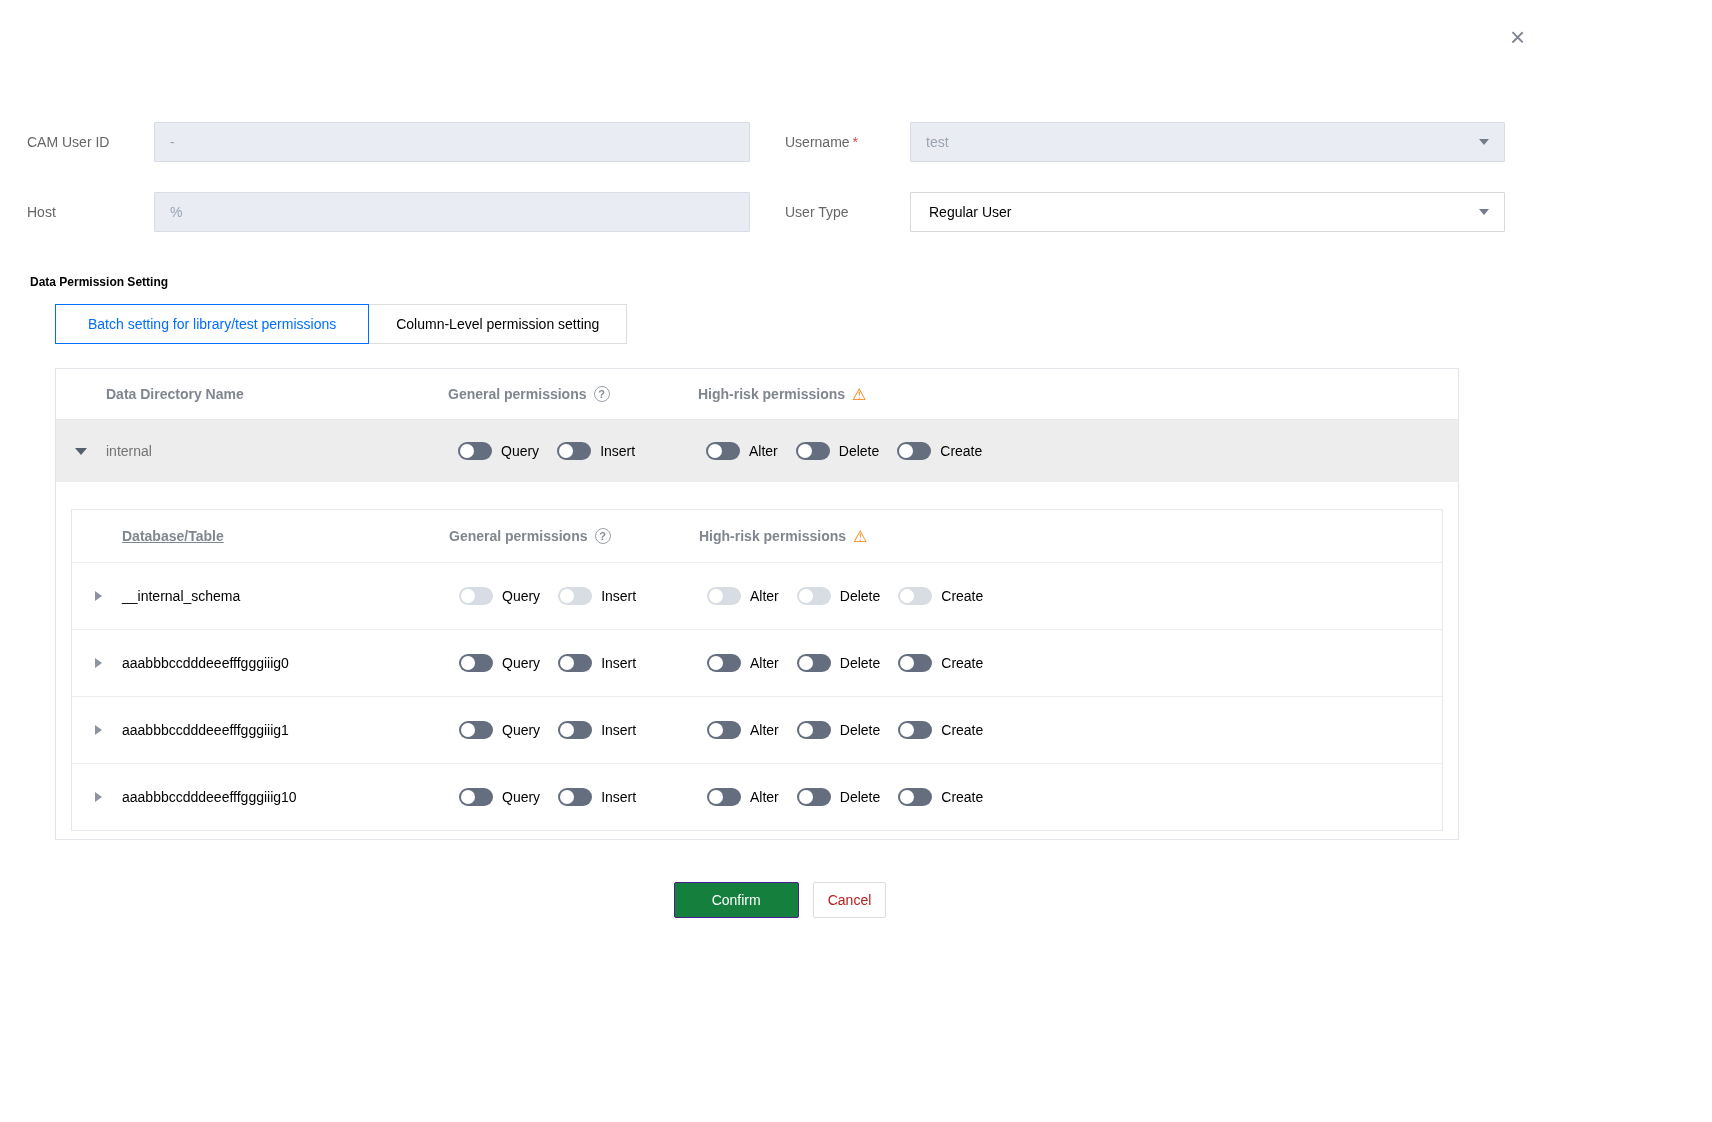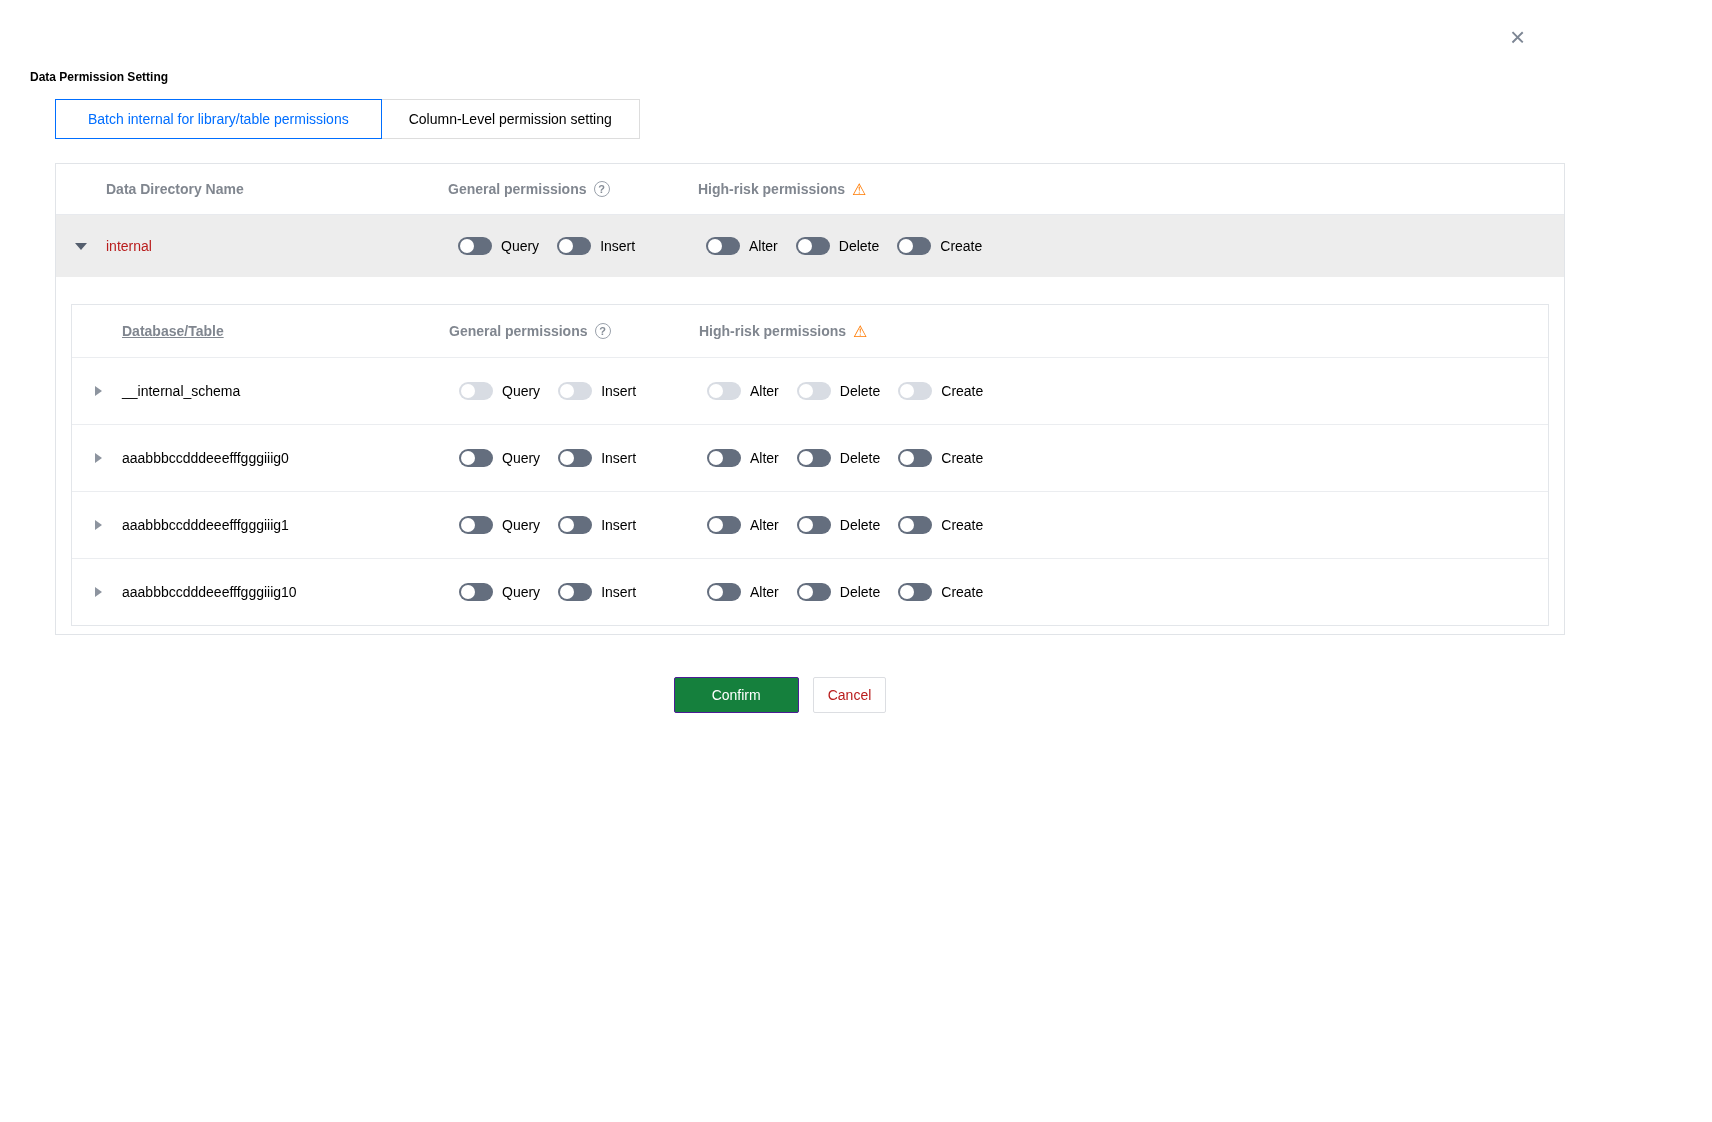--- a/index.html
+++ b/index.html
@@ -76,21 +76,21 @@
     height: 40px; background: #fff; font-size: 14px;
     border: 1px solid #ddd; color: #000; cursor: pointer;
     font-family: "Liberation Sans", sans-serif;
     display: inline-flex; align-items: center;
   }
   .subtab.first { padding: 0 32px; }
   .subtab.second { padding: 0 27px; margin-left: -1px; }
   .subtab.active { border-color: #006eff; color: #006eff; position: relative; z-index: 1; }
 
   
-  .ptable { margin-top: 24px; border: 1px solid #e1e4e8; width: 1510px; }
+  .ptable { margin-top: 24px; border: 1px solid #e1e4e8; width: 1404px; }
   .row { display: grid; grid-template-columns: 392px 250px 1fr; align-items: center; }
   .thead-row { height: 51px; border-bottom: 1px solid #e8eaee; }
   .th { color: #80868f; font-weight: bold; font-size: 14px; display: flex; align-items: center; }
   .th.namecol { padding-left: 50px; }
 
   .qicon {
     display: inline-flex; align-items: center; justify-content: center;
     width: 16px; height: 16px; border-radius: 50%;
     border: 1px solid #9aa1ab; color: #858c96; font-size: 11px; font-weight: bold;
     margin-left: 7px;
@@ -102,21 +102,21 @@
   .tri-down {
     width: 0; height: 0; margin-left: 19px;
     border-left: 6px solid transparent; border-right: 6px solid transparent;
     border-top: 7px solid #555f6e; cursor: pointer;
   }
   .tri-right {
     width: 0; height: 0; margin-left: 23px;
     border-top: 5px solid transparent; border-bottom: 5px solid transparent;
     border-left: 7px solid #8d949f; cursor: pointer;
   }
-  .dir-name { margin-left: 19px; color: #b91c1c; }
+  .dir-name { margin-left: 19px; color: #737373; }
   .row-name { margin-left: 20px; color: #000; }
 
   .togglecell { display: flex; align-items: center; }
   .togglecell.general { padding-left: 10px; }
   .togglecell.risk { padding-left: 8px; }
   .pair { display: inline-flex; align-items: center; text-align: center; }
   .pair + .pair { margin-left: 18px; }
   .switch {
     width: 34px; height: 18px; border-radius: 10px; background: #646e7e;
     position: relative; display: inline-block; cursor: pointer; flex: none;
@@ -146,28 +146,49 @@
   .btn.cancel { background: #fff; color: #b91c1c; border: 1px solid #dcdee2; padding: 0 14px; margin-left: 14px; }
   .spacer-bottom { height: 118px; }
 </style>
 </head>
 <body>
 
 <div class="page">
 
   <div class="close-btn">×</div>
 
+  <div class="form">
+    <div class="form-label">CAM User ID</div>
+    <input class="field" disabled="" value="-" style="">
+    <div></div>
+    <div class="form-label">
+      <span>Username</span><span class="req">*</span>
+    </div>
+    <div class="field select">
+      <span>test</span>
+      <span class="caret"></span>
+    </div>
+
+    <div class="form-label">Host</div>
+    <input class="field" disabled="" value="%" style="">
+    <div></div>
+    <div class="form-label">User Type</div>
+    <div class="field select enabled">
+      <span>Regular User</span>
+      <span class="caret"></span>
+    </div>
+  </div>
 
   <div class="section-title">Data Permission Setting</div>
 
   <div class="perm-area">
 
 
     <div class="subtabs">
-      <button class="subtab first active">Batch internal for library/table permissions</button>
+      <button class="subtab first active">Batch setting for library/test permissions</button>
       <button class="subtab second">Column-Level permission setting</button>
     </div>
 
     <div class="ptable">
 
       <div class="row thead-row">
         <div class="th namecol">Data Directory Name</div>
         <div class="th">
           <span>General permissions</span>
           <span class="qicon">?</span>

